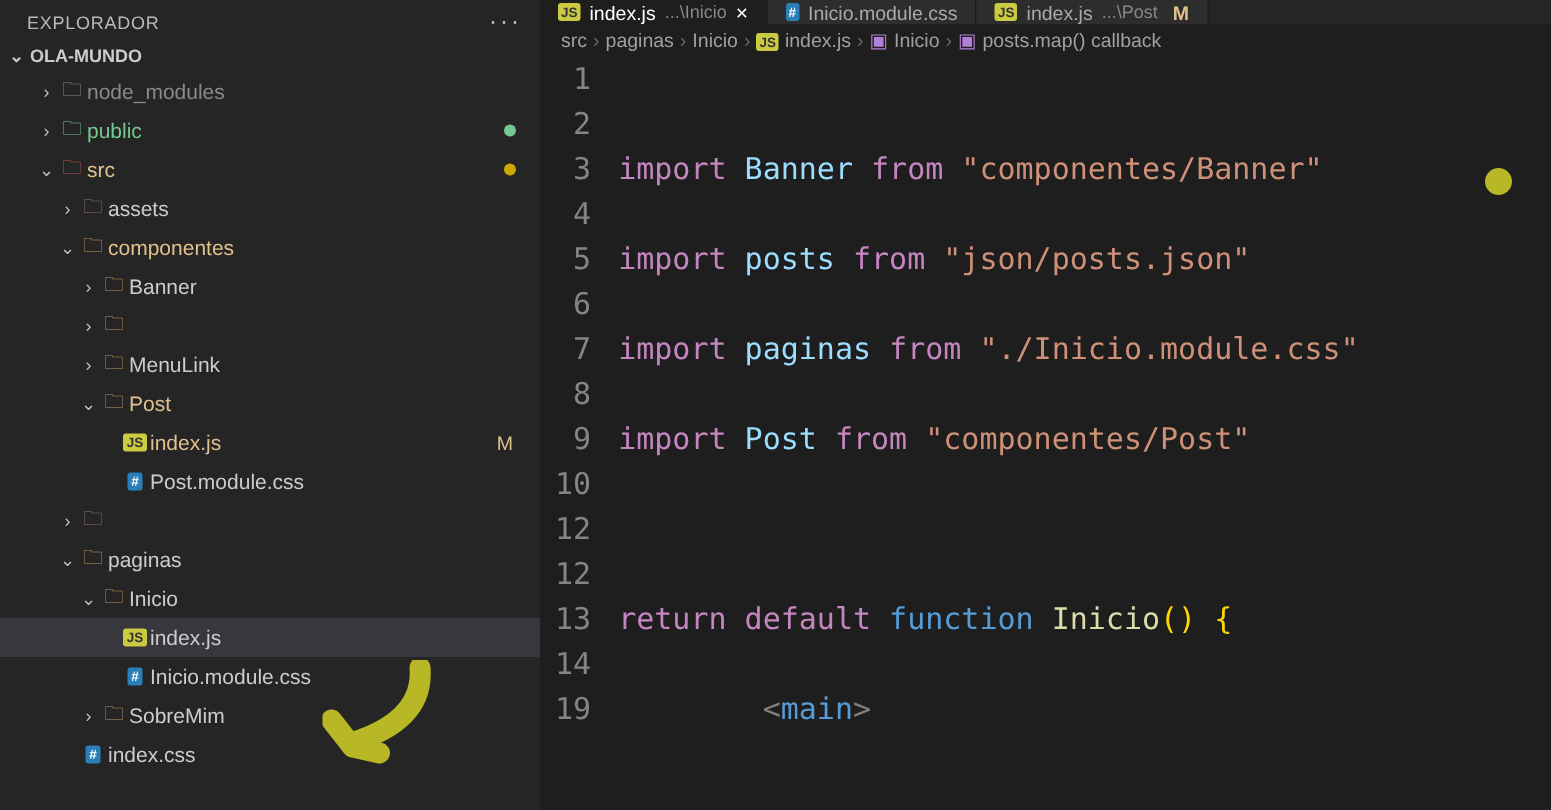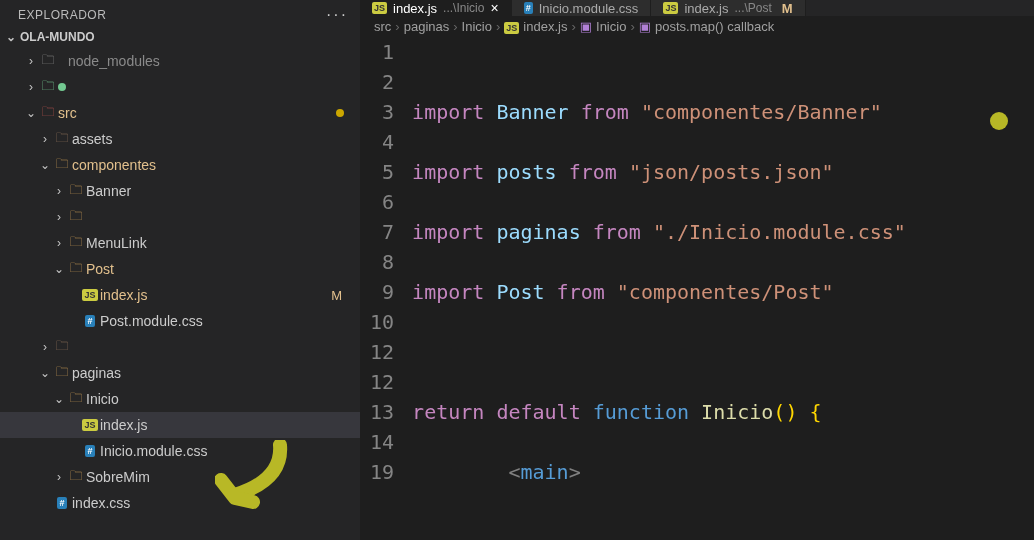--- a/index.html
+++ b/index.html
@@ -52,21 +52,21 @@
 .chev {
   width: 14px;
   display: inline-flex;
   justify-content: center;
   color: #c5c5c5;
   font-size: 12px;
   transform-origin: center;
 }
 .ico { width: 20px; display:inline-flex; justify-content:center; align-items:center; font-size:14px; }
 .label { flex:1; white-space: nowrap; }
-.lbl-dim { color: #8a8a8a; margin-left: 10px; }
+.lbl-dim { color: #8a8a8a; }
 .lbl-green { color: #73c991; }
 .lbl-ylw { color: #e2c08d; }
 .badge-dot { width:8px; height:8px; border-radius:50%; margin-right:6px; }
 .bd-green { background:#73c991; }
 .bd-yel { background:#cca700; }
 .badge-txt { color:#e2c08d; margin-right:8px; font-size:13px; }
 .emoji { font-size:13px; }
 .folder-ylw { color:#c09553; }
 .folder-grn { color:#73c991; }
 .folder-red { color:#b5524c; }
@@ -150,20 +150,21 @@
           <span class="emoji" style="color:#888">🗀</span>
         </span>
         <span class="label lbl-dim">node_modules</span>
       </div>
       <div class="trow">
         <span class="ind" style="width:24px"></span>
         <span class="chev">›</span>
         <span class="ico">
           <span class="emoji folder-grn">🗀</span>
         </span>
+        <span class="label lbl-green">public</span>
         <span class="badge-dot bd-green"></span>
       </div>
       <div class="trow">
         <span class="ind" style="width:24px"></span>
         <span class="chev">⌄</span>
         <span class="ico">
           <span class="emoji folder-red">🗀</span>
         </span>
         <span class="label lbl-ylw">src</span>
         <span class="badge-dot bd-yel"></span>

